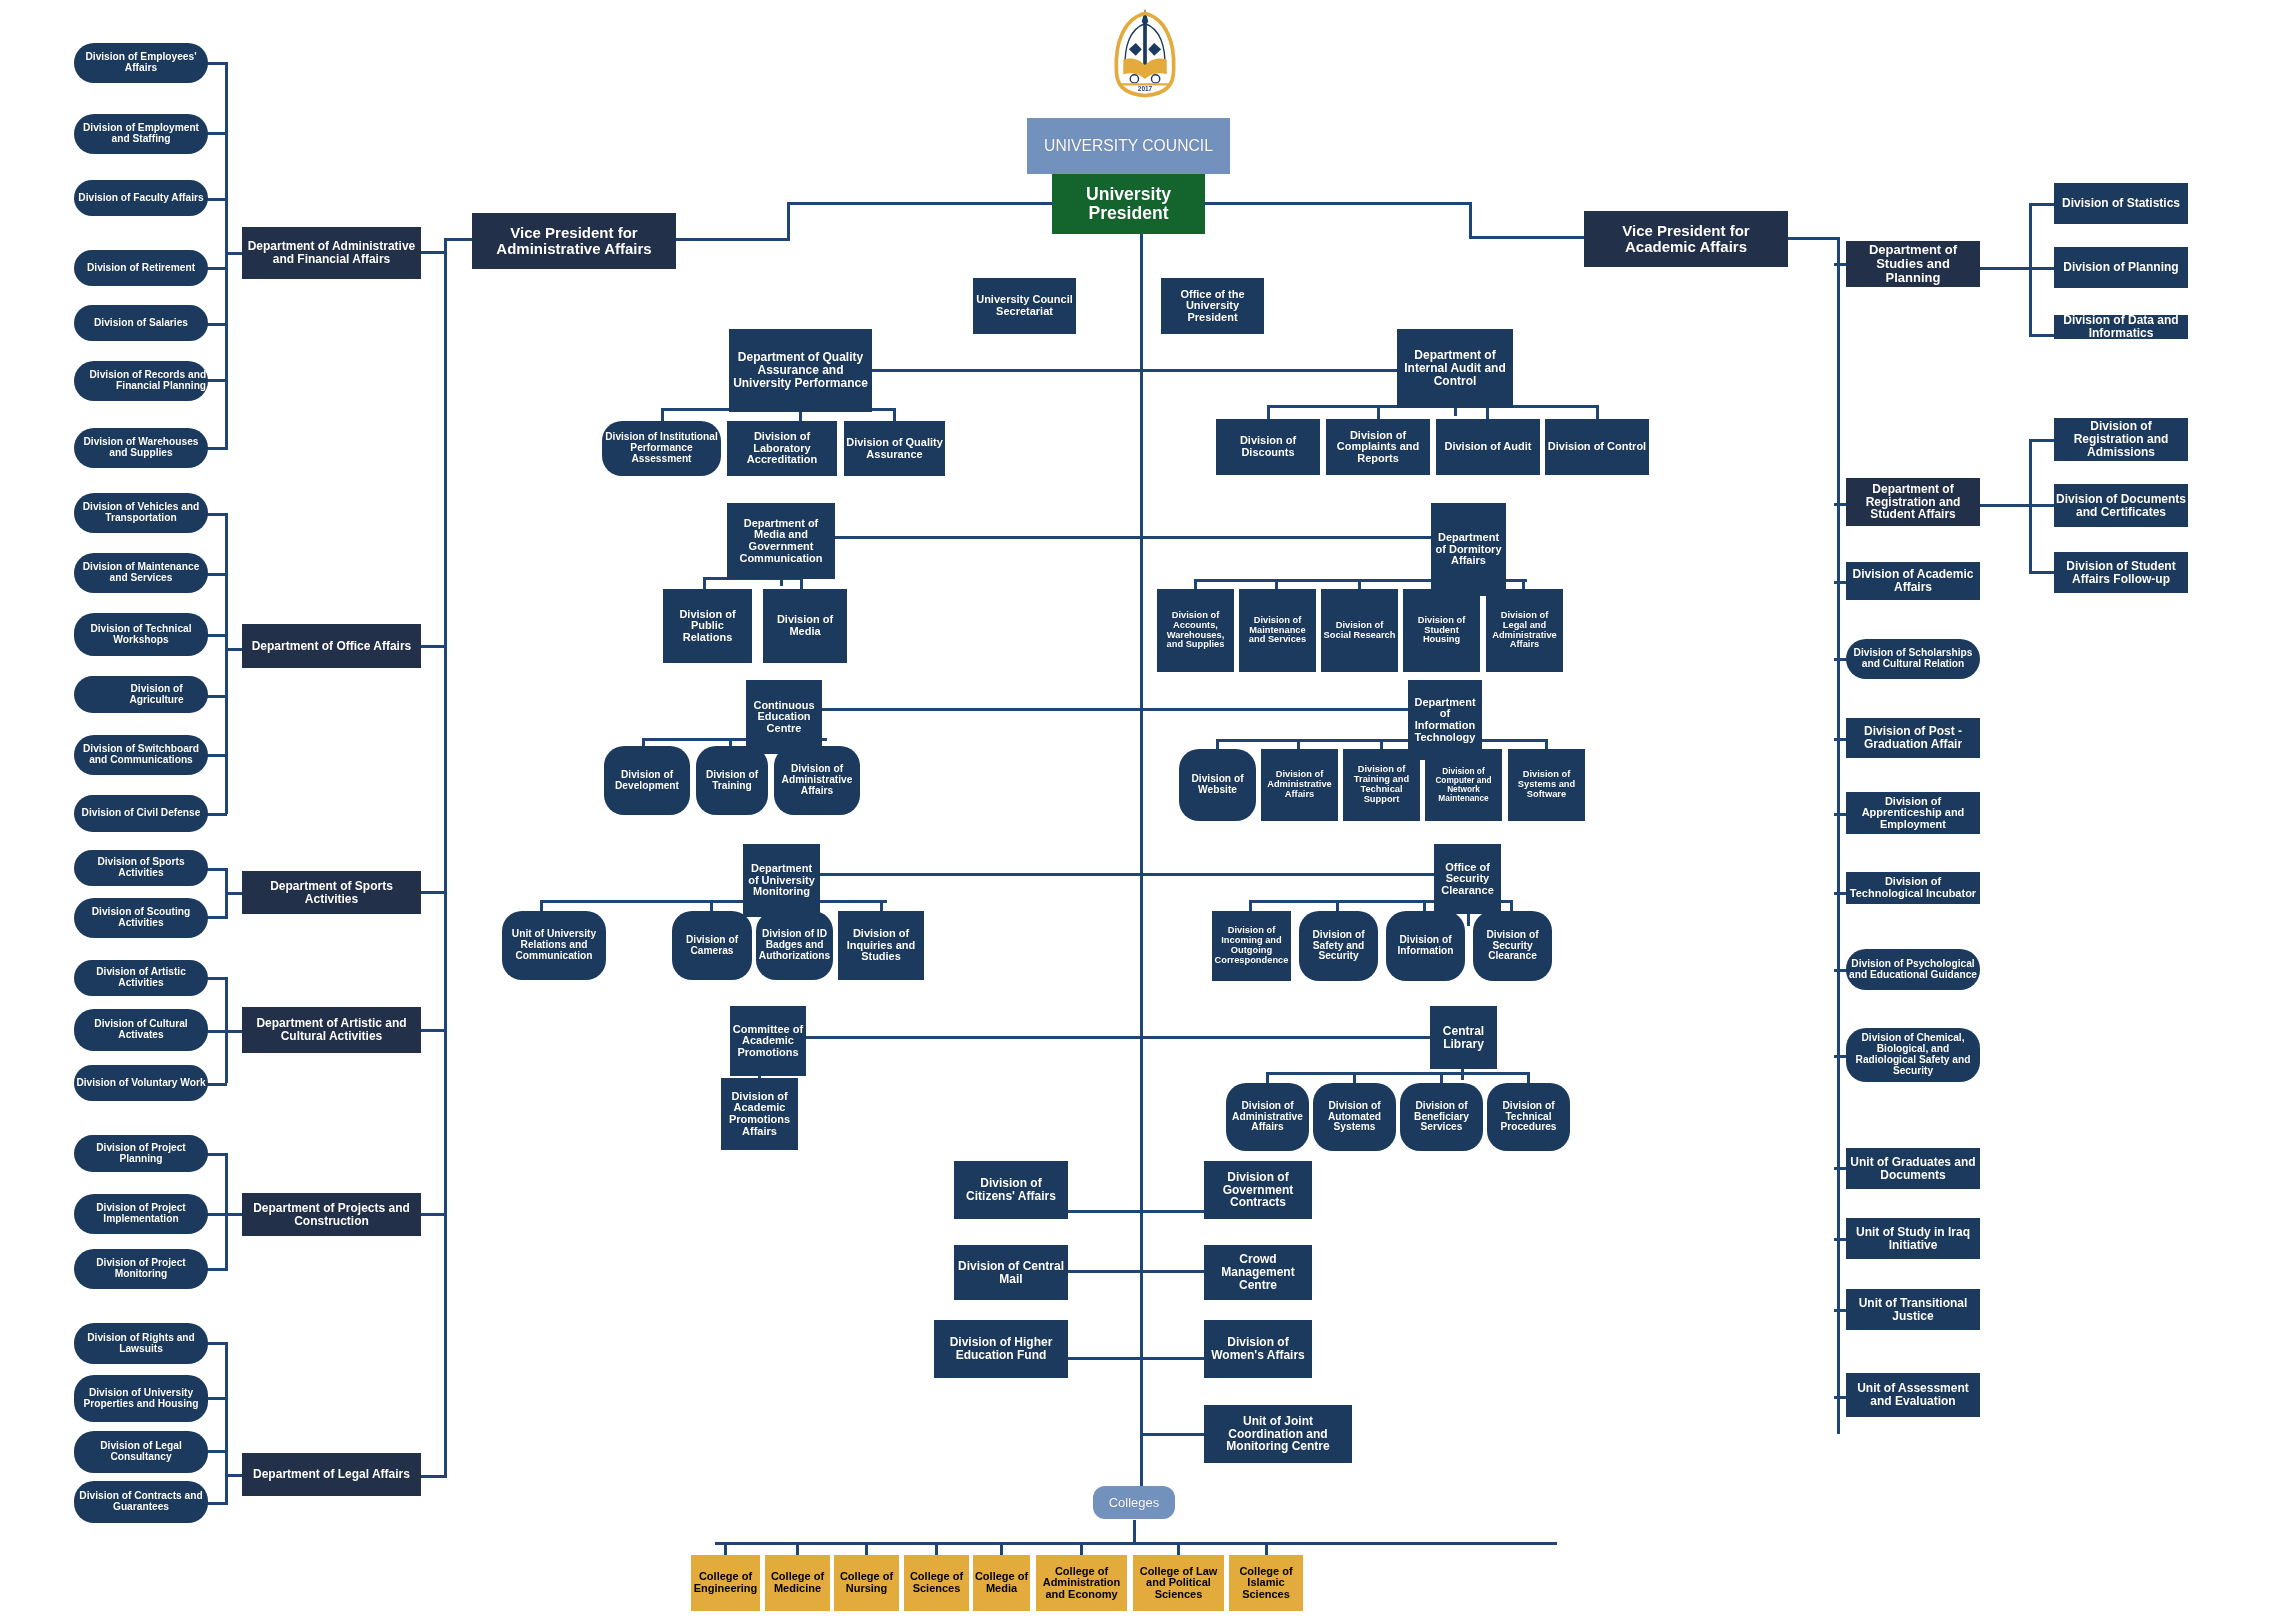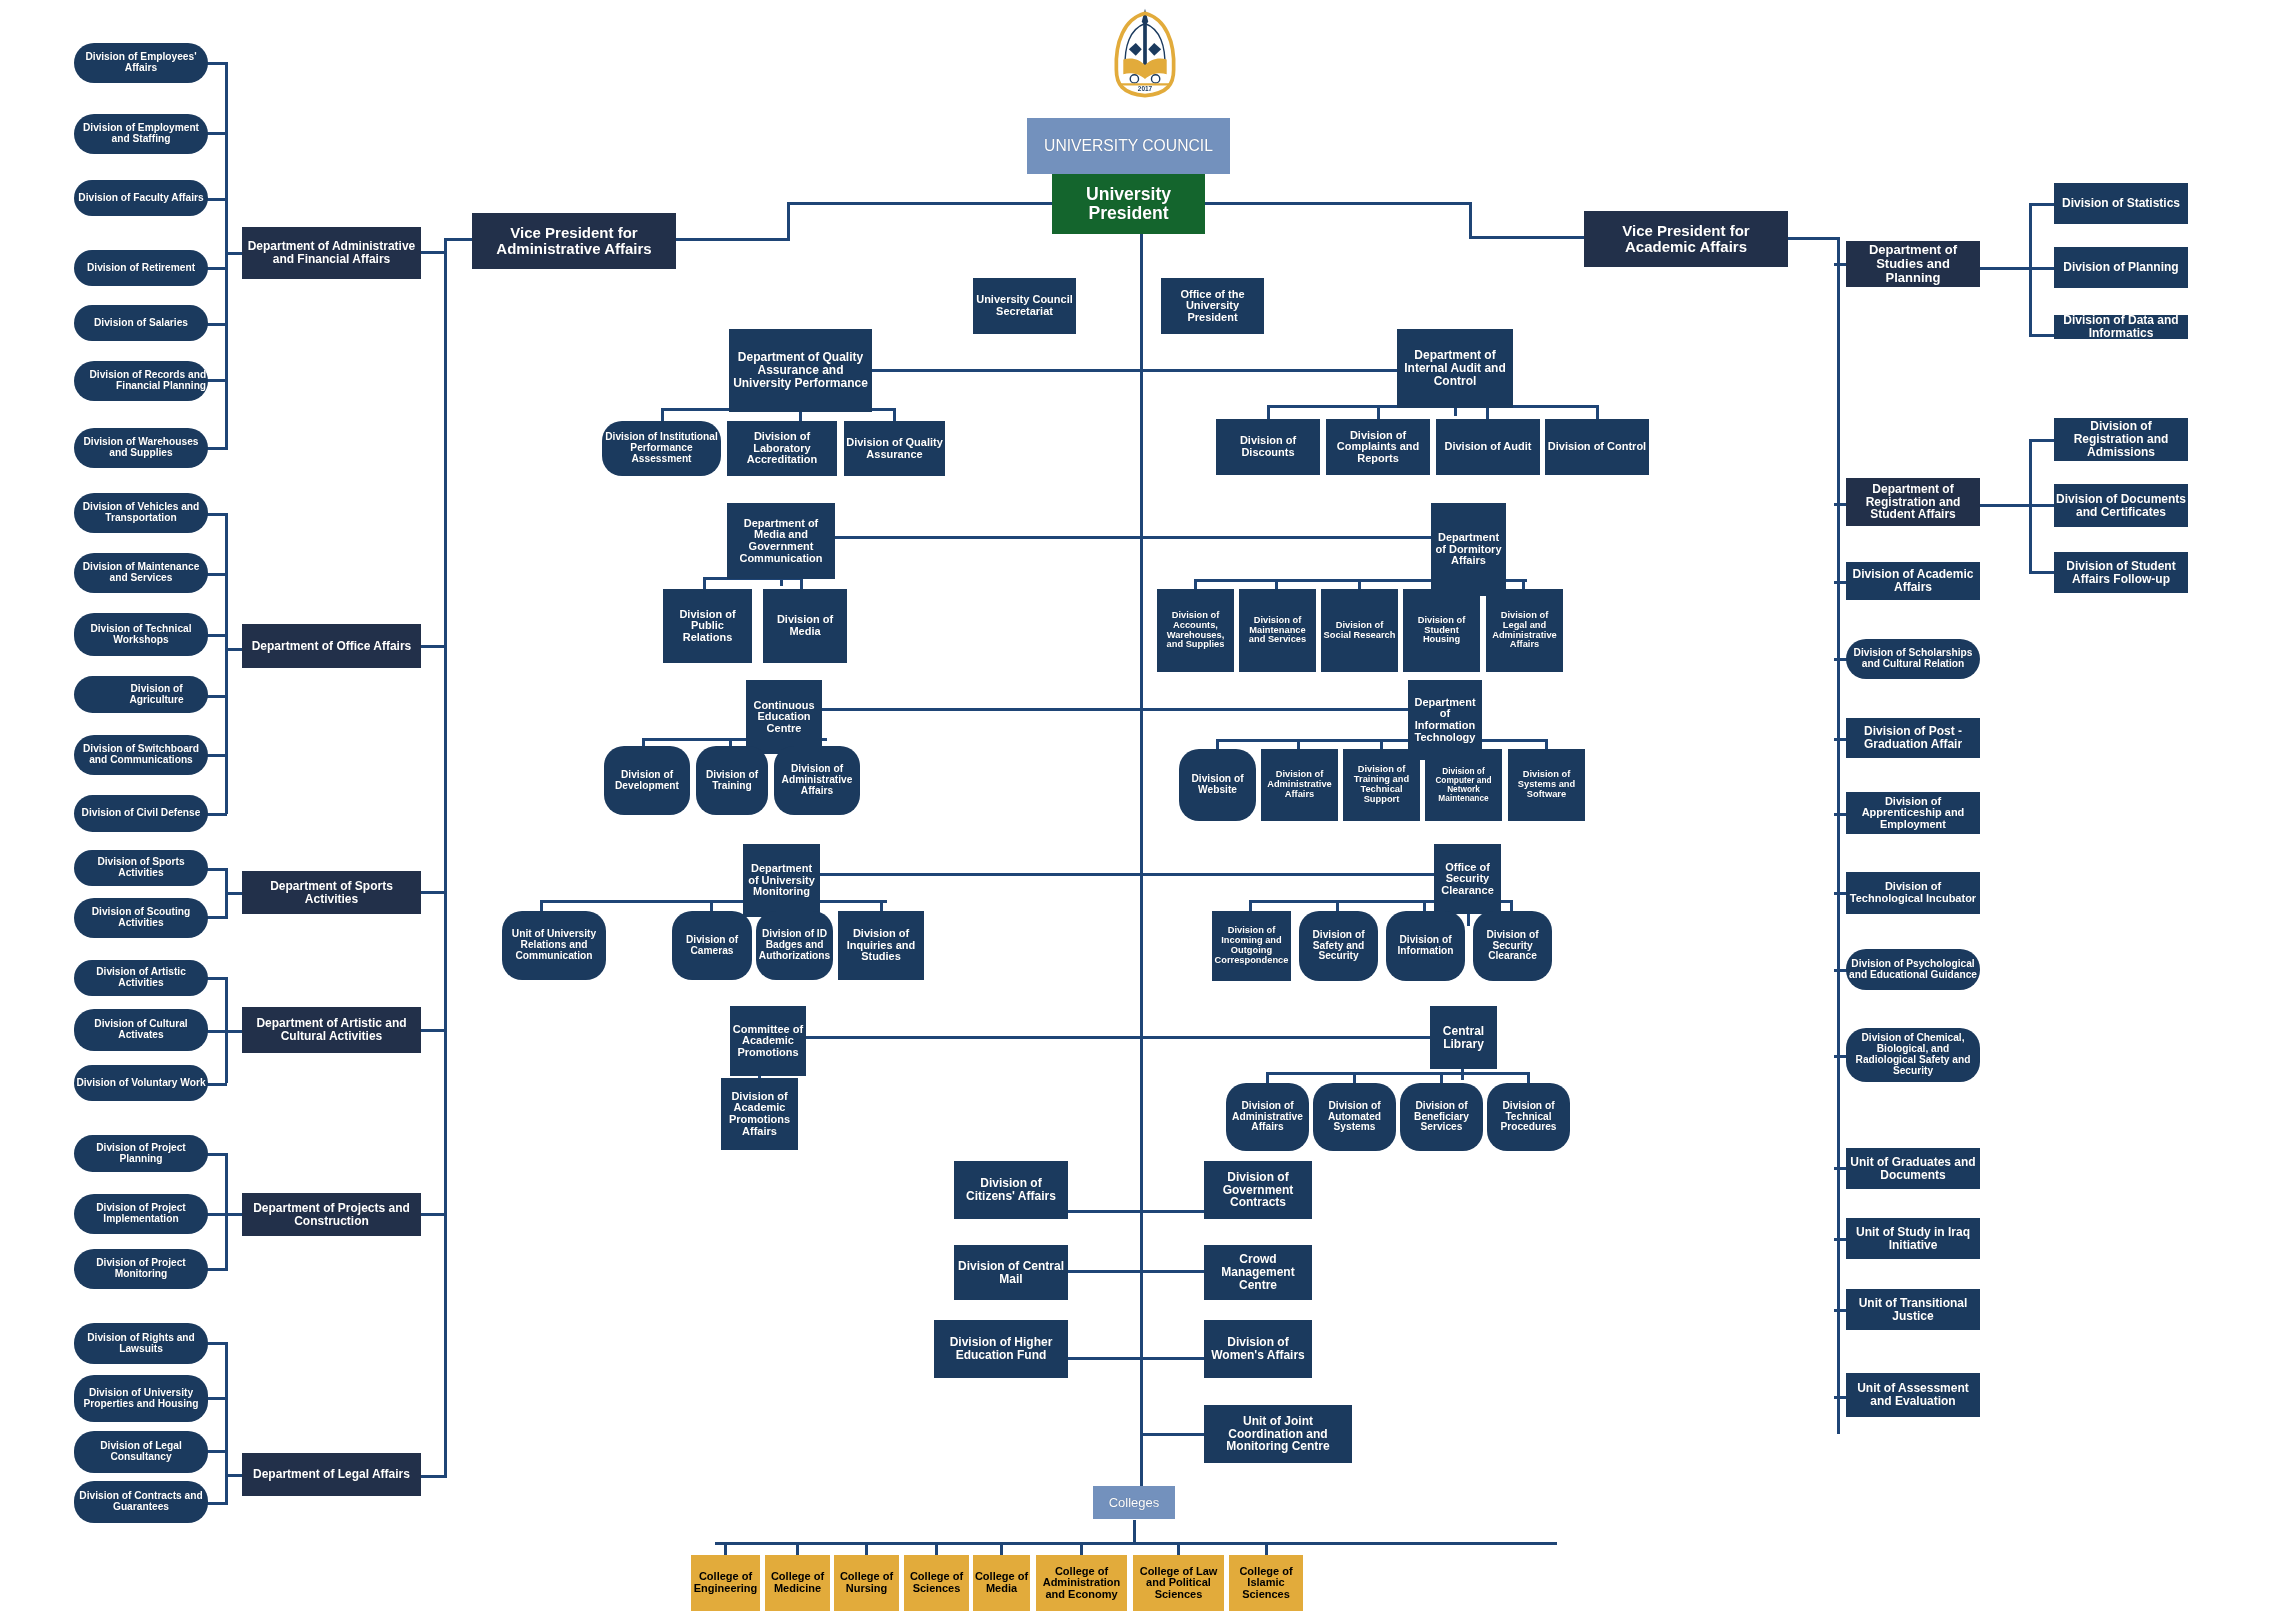--- a/index.html
+++ b/index.html
@@ -289,21 +289,21 @@
   <div class="box t26" style="left:1204px;top:1245px;width:108px;height:55px;">Crowd Management Centre</div>
   <div class="ln lnh" style="left:1066px;top:1270px;width:142px;"></div>
 
   <div class="box t26" style="left:934px;top:1320px;width:134px;height:58px;">Division of Higher Education Fund</div>
   <div class="box t26" style="left:1204px;top:1320px;width:108px;height:58px;">Division of Women's Affairs</div>
   <div class="ln lnh" style="left:1066px;top:1357px;width:142px;"></div>
 
   <div class="box t26" style="left:1204px;top:1405px;width:148px;height:58px;">Unit of Joint Coordination and Monitoring Centre</div>
   <div class="ln lnh" style="left:1140px;top:1433px;width:68px;"></div>
 
-  <div class="box steel t28" style="left:1093px;top:1486px;width:82px;height:33px;">Colleges</div>
+  <div class="box steel t28" style="left:1093px;top:1486px;width:82px;height:33px;border-radius:12px;">Colleges</div>
   <div class="ln lnv" style="left:1133px;top:1520px;height:24px;"></div>
   <div class="ln lnh" style="left:715px;top:1542px;width:842px;"></div>
 
   <div class="box gold t24" style="left:691px;top:1555px;width:69px;height:56px;">College of Engineering</div>
   <div class="box gold t24" style="left:765px;top:1555px;width:65px;height:56px;">College of Medicine</div>
   <div class="box gold t24" style="left:834px;top:1555px;width:65px;height:56px;">College of Nursing</div>
   <div class="box gold t24" style="left:904px;top:1555px;width:65px;height:56px;">College of Sciences</div>
   <div class="box gold t24" style="left:973px;top:1555px;width:57px;height:56px;">College of Media</div>
   <div class="box gold t24" style="left:1036px;top:1555px;width:91px;height:56px;">College of Administration and Economy</div>
   <div class="box gold t24" style="left:1133px;top:1555px;width:91px;height:56px;">College of Law and Political Sciences</div>
@@ -350,21 +350,21 @@
 
   <div class="box t22" style="left:1846px;top:639px;width:134px;height:40px;">Division of Scholarships and Cultural Relation</div>
   <div class="ln lnh" style="left:1834px;top:658px;width:15px;"></div>
 
   <div class="box t26" style="left:1846px;top:718px;width:134px;height:40px;">Division of Post -Graduation Affair</div>
   <div class="ln lnh" style="left:1834px;top:738px;width:15px;"></div>
 
   <div class="box t24" style="left:1846px;top:792px;width:134px;height:42px;">Division of Apprenticeship and Employment</div>
   <div class="ln lnh" style="left:1834px;top:813px;width:15px;"></div>
 
-  <div class="box t24" style="left:1846px;top:872px;width:134px;height:42px;">Division of Technological Incubator</div>
+  <div class="box t24" style="left:1846px;top:872px;width:134px;height:32px;">Division of Technological Incubator</div>
   <div class="ln lnh" style="left:1834px;top:892px;width:15px;"></div>
 
   <div class="box t22" style="left:1846px;top:949px;width:134px;height:41px;">Division of Psychological and Educational Guidance</div>
   <div class="ln lnh" style="left:1834px;top:969px;width:15px;"></div>
 
   <div class="box t22" style="left:1846px;top:1028px;width:134px;height:54px;">Division of Chemical, Biological, and Radiological Safety and Security</div>
   <div class="ln lnh" style="left:1834px;top:1055px;width:15px;"></div>
 
   <div class="box t26" style="left:1846px;top:1148px;width:134px;height:41px;">Unit of Graduates and Documents</div>
   <div class="ln lnh" style="left:1834px;top:1167px;width:15px;"></div>

